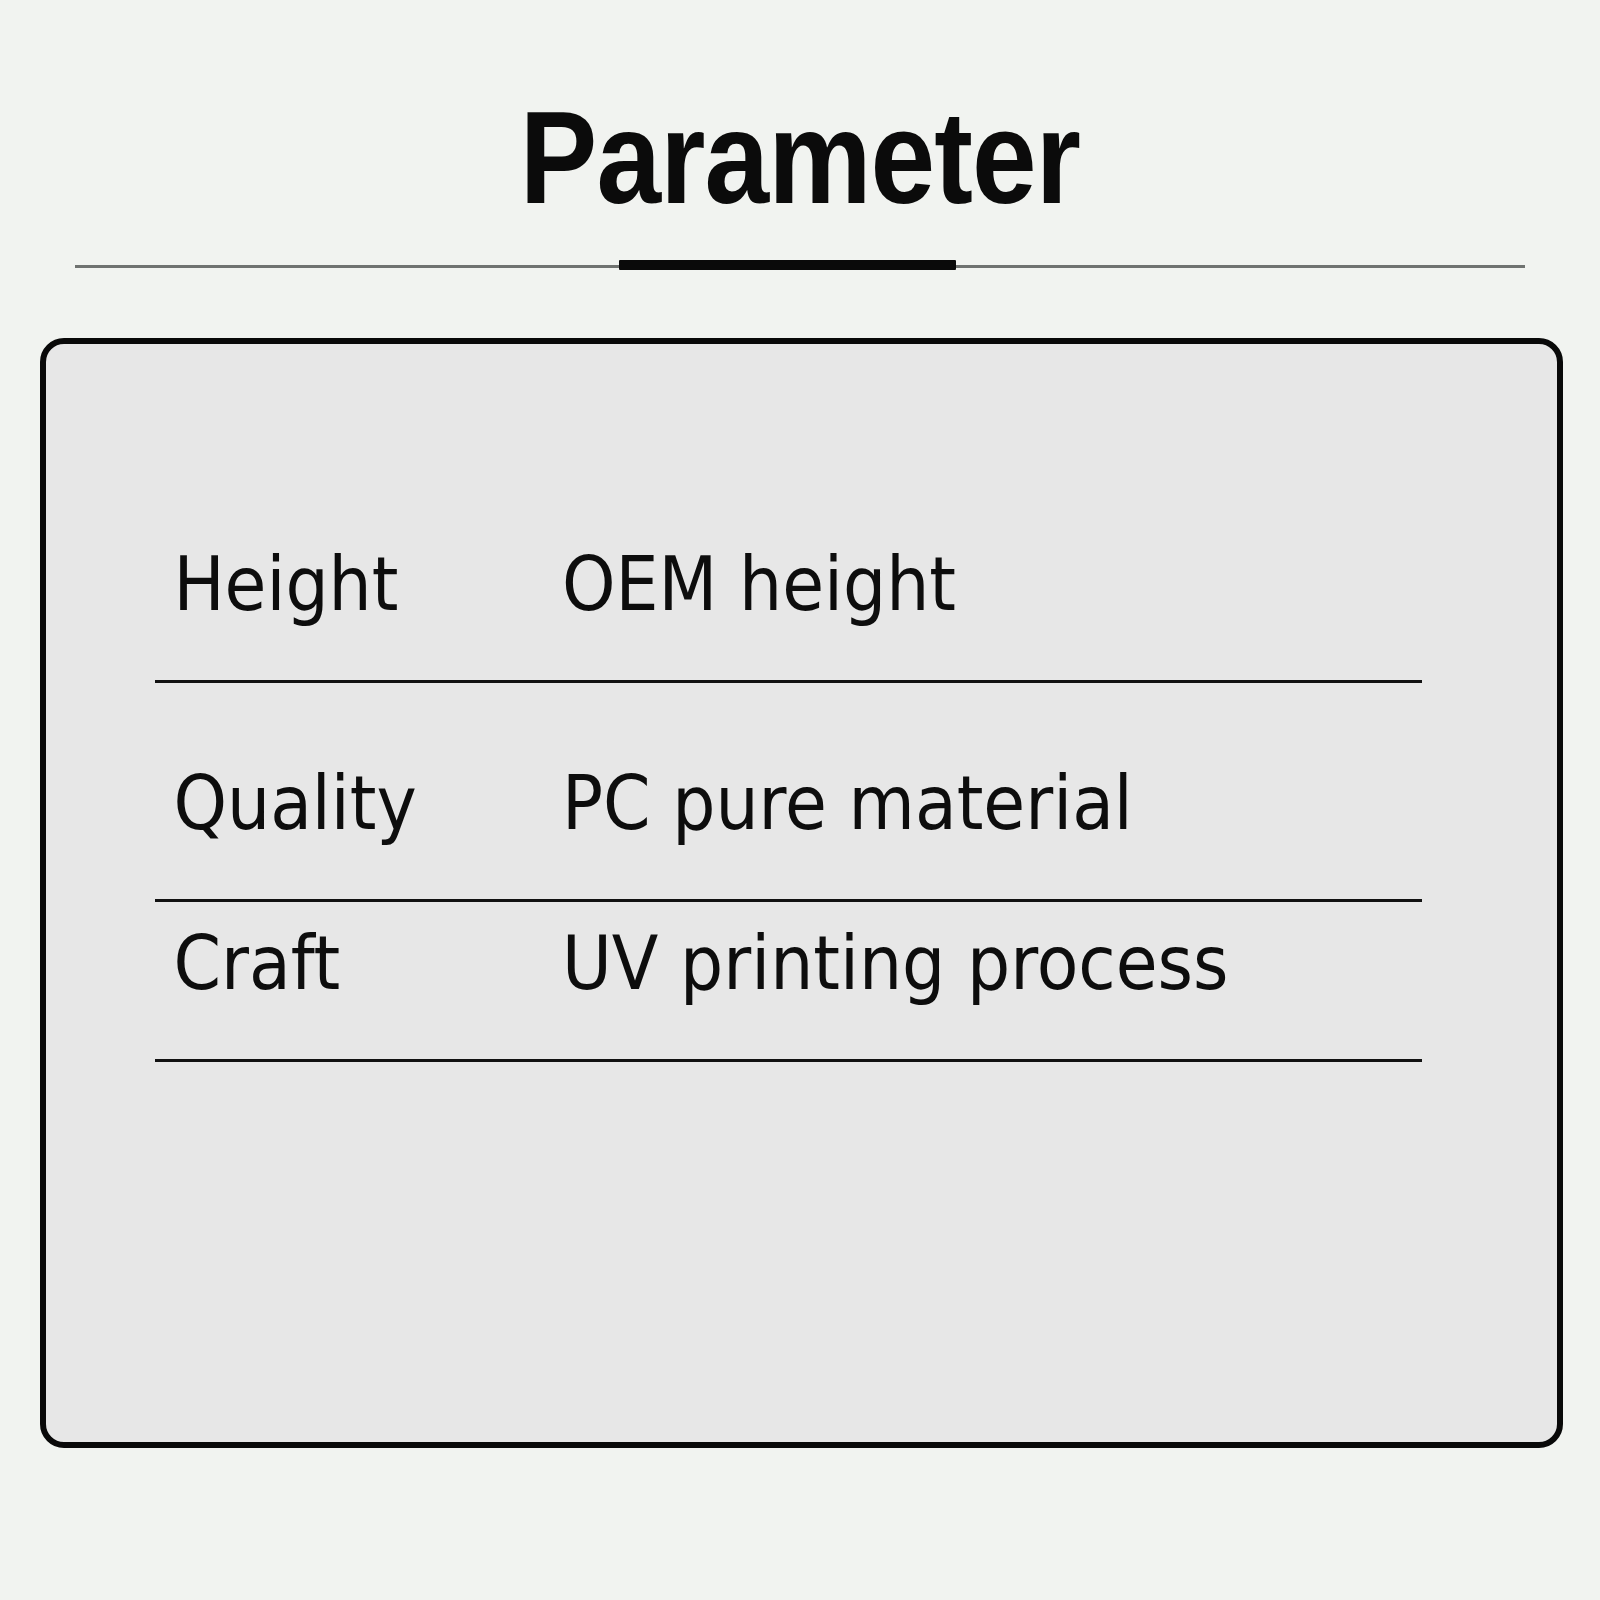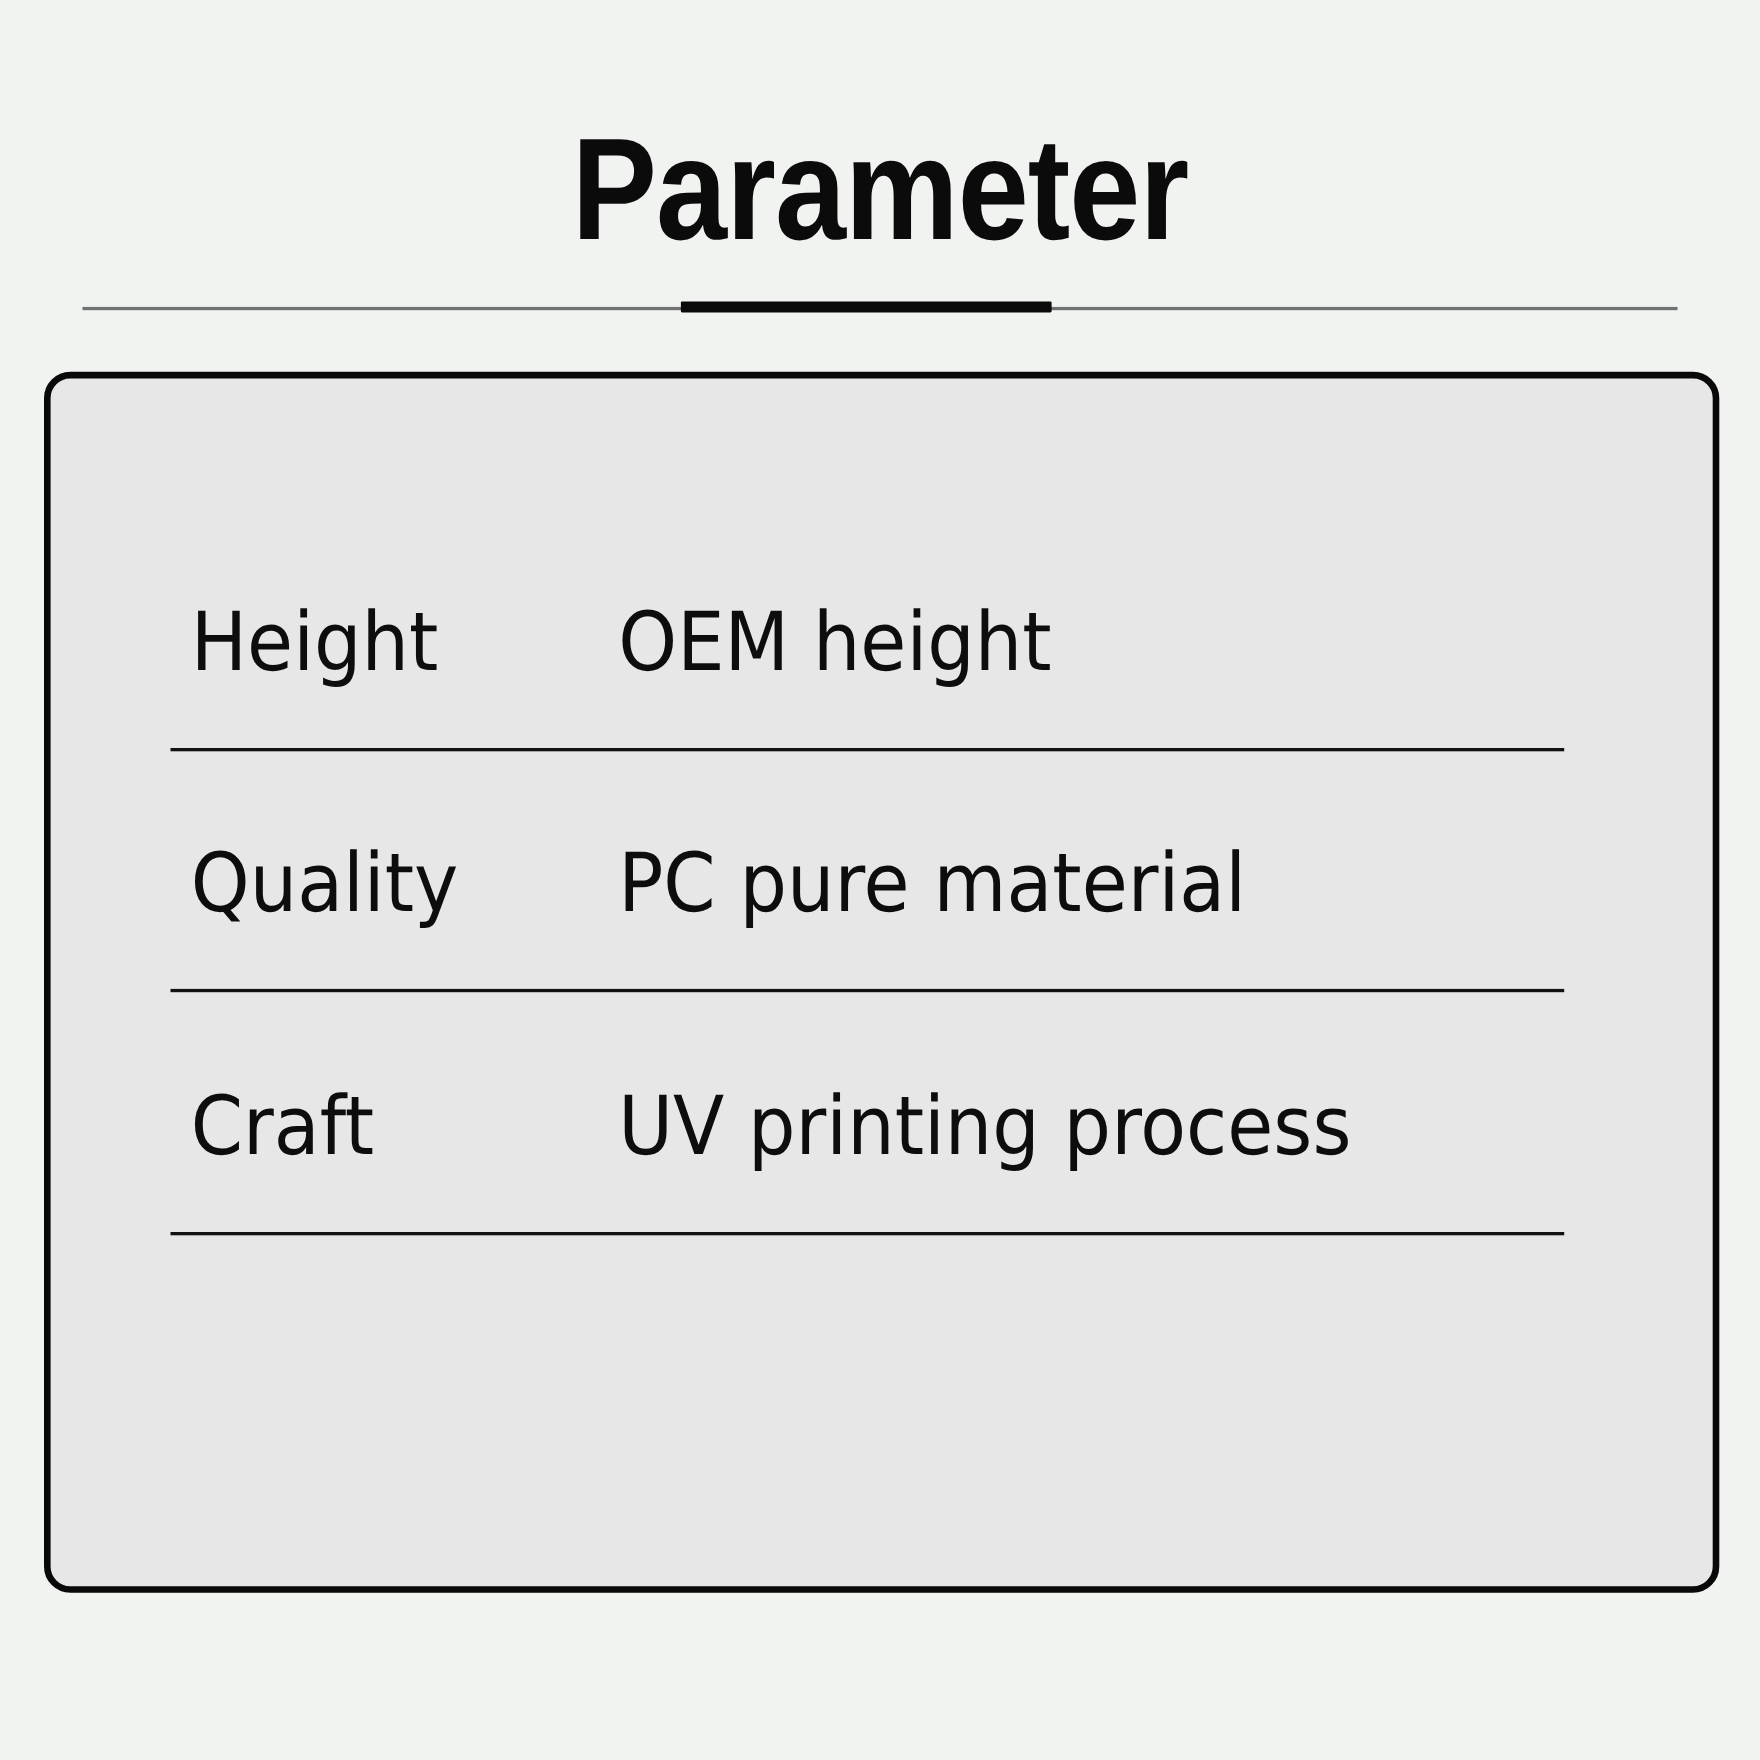--- a/index.html
+++ b/index.html
@@ -12,21 +12,21 @@
     background: #f1f3f0;
     font-family: "DejaVu Sans", sans-serif;
     overflow: hidden;
     position: relative;
   }
 
   
   #header {
     position: absolute;
     left: 0;
-    top: 16px;
+    top: 2px;
     width: 1304px;
     height: 300px;
   }
   #page-title {
     position: absolute;
     left: 0;
     top: 86px;
     width: 1600px;
     text-align: center;
     font-family: "Liberation Sans", "DejaVu Sans", sans-serif;
@@ -75,21 +75,21 @@
     left: 109px;   
     top: 120px;
     width: 1267px; 
   }
 
   .spec-row {
     position: relative;
     height: 219px;
   }
   .spec-row:last-child {
-    height: 221px;
+    height: 160px;
   }
 
   .row-cells {
     position: absolute;
     left: 0;
     right: 0;
     bottom: 0;
     height: 219px;
     display: flex;
     align-items: flex-end;

